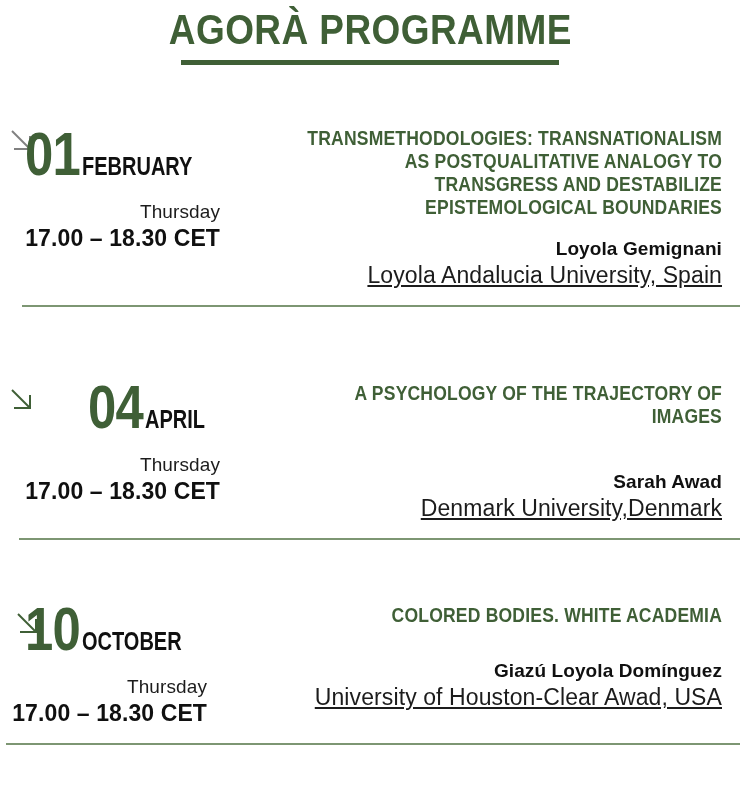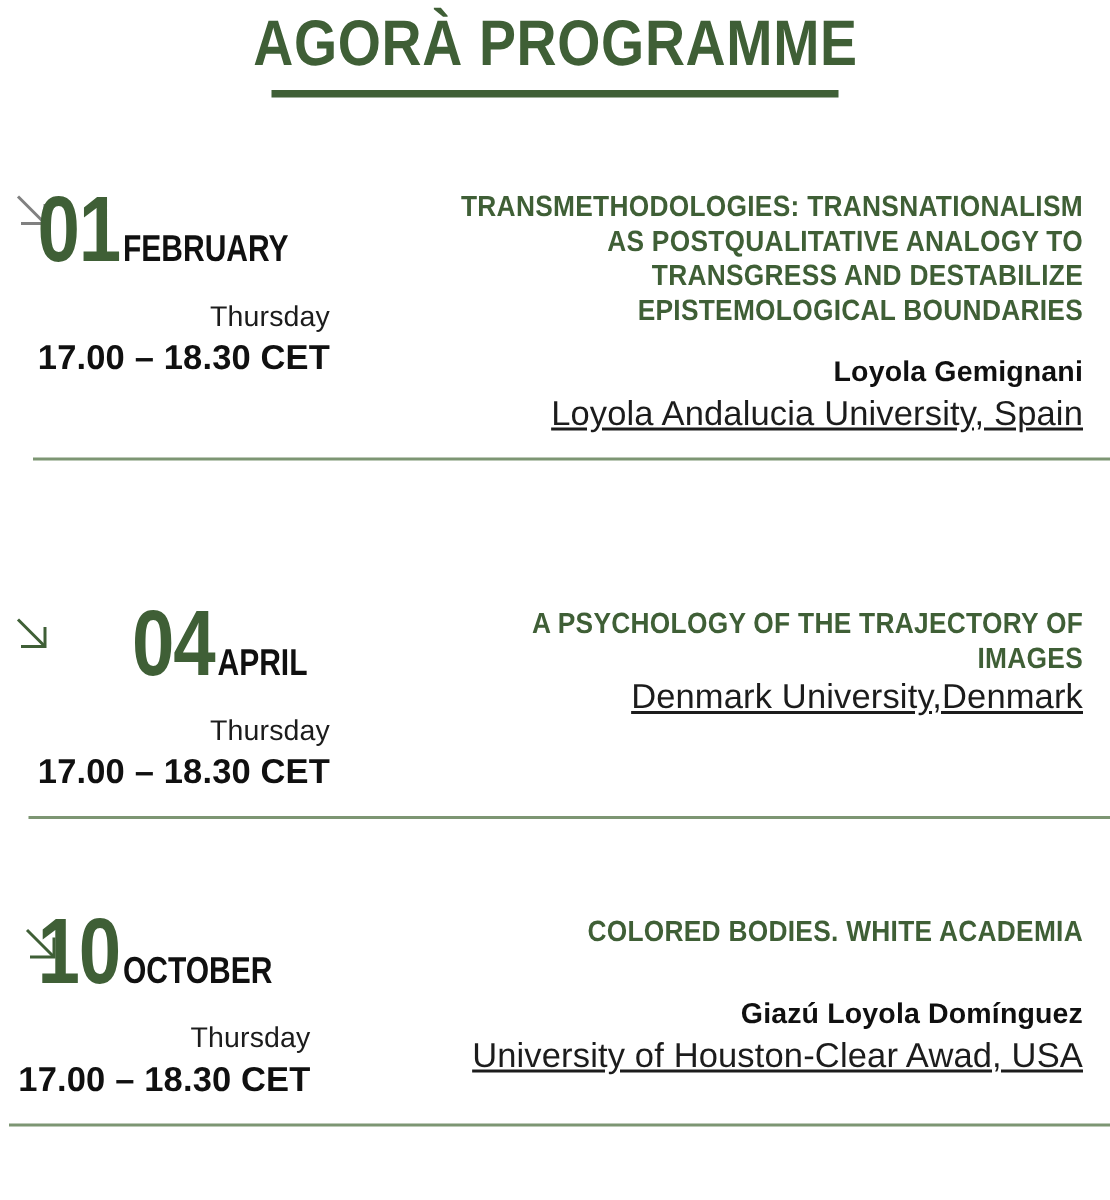--- a/index.html
+++ b/index.html
@@ -46,21 +46,21 @@
     margin-top: 58px;
   }
   .entry {
     position: relative;
     display: flex;
     flex-direction: row;
     align-items: flex-start;
     padding-bottom: 8px;
   }
   .entry-1 { margin-top: 0; }
-  .entry-2 { margin-top: 92px; }
+  .entry-2 { margin-top: 69px; }
   .entry-3 { margin-top: 58px; }
 
   
   .date-col {
     width: 245px;
     flex: 0 0 245px;
     position: relative;
     box-sizing: border-box;
     padding-right: 25px;
   }
@@ -221,20 +221,21 @@
       </span>
       <div class="date-line">
         <span class="day-num">04</span>
         <span class="month-name">APRIL</span>
       </div>
       <div class="weekday">Thursday</div>
       <div class="timeslot">17.00 – 18.30 CET</div>
     </div>
     <div class="talk-col">
       <div class="talk-title">A PSYCHOLOGY OF THE TRAJECTORY OF IMAGES</div>
+      <div class="speaker">Sarah Awad</div>
       <div class="affiliation">Denmark University,Denmark</div>
     </div>
   </div>
   <div class="divider divider-2"></div>
 
   <div class="entry entry-3">
     <div class="date-col col-narrow">
       <span class="arrow-icon">
         <svg width="30" height="30" viewBox="0 0 30 30">
           <path d="M4 4 L22 22" stroke="#3f5f36" stroke-width="2" fill="none"></path>

